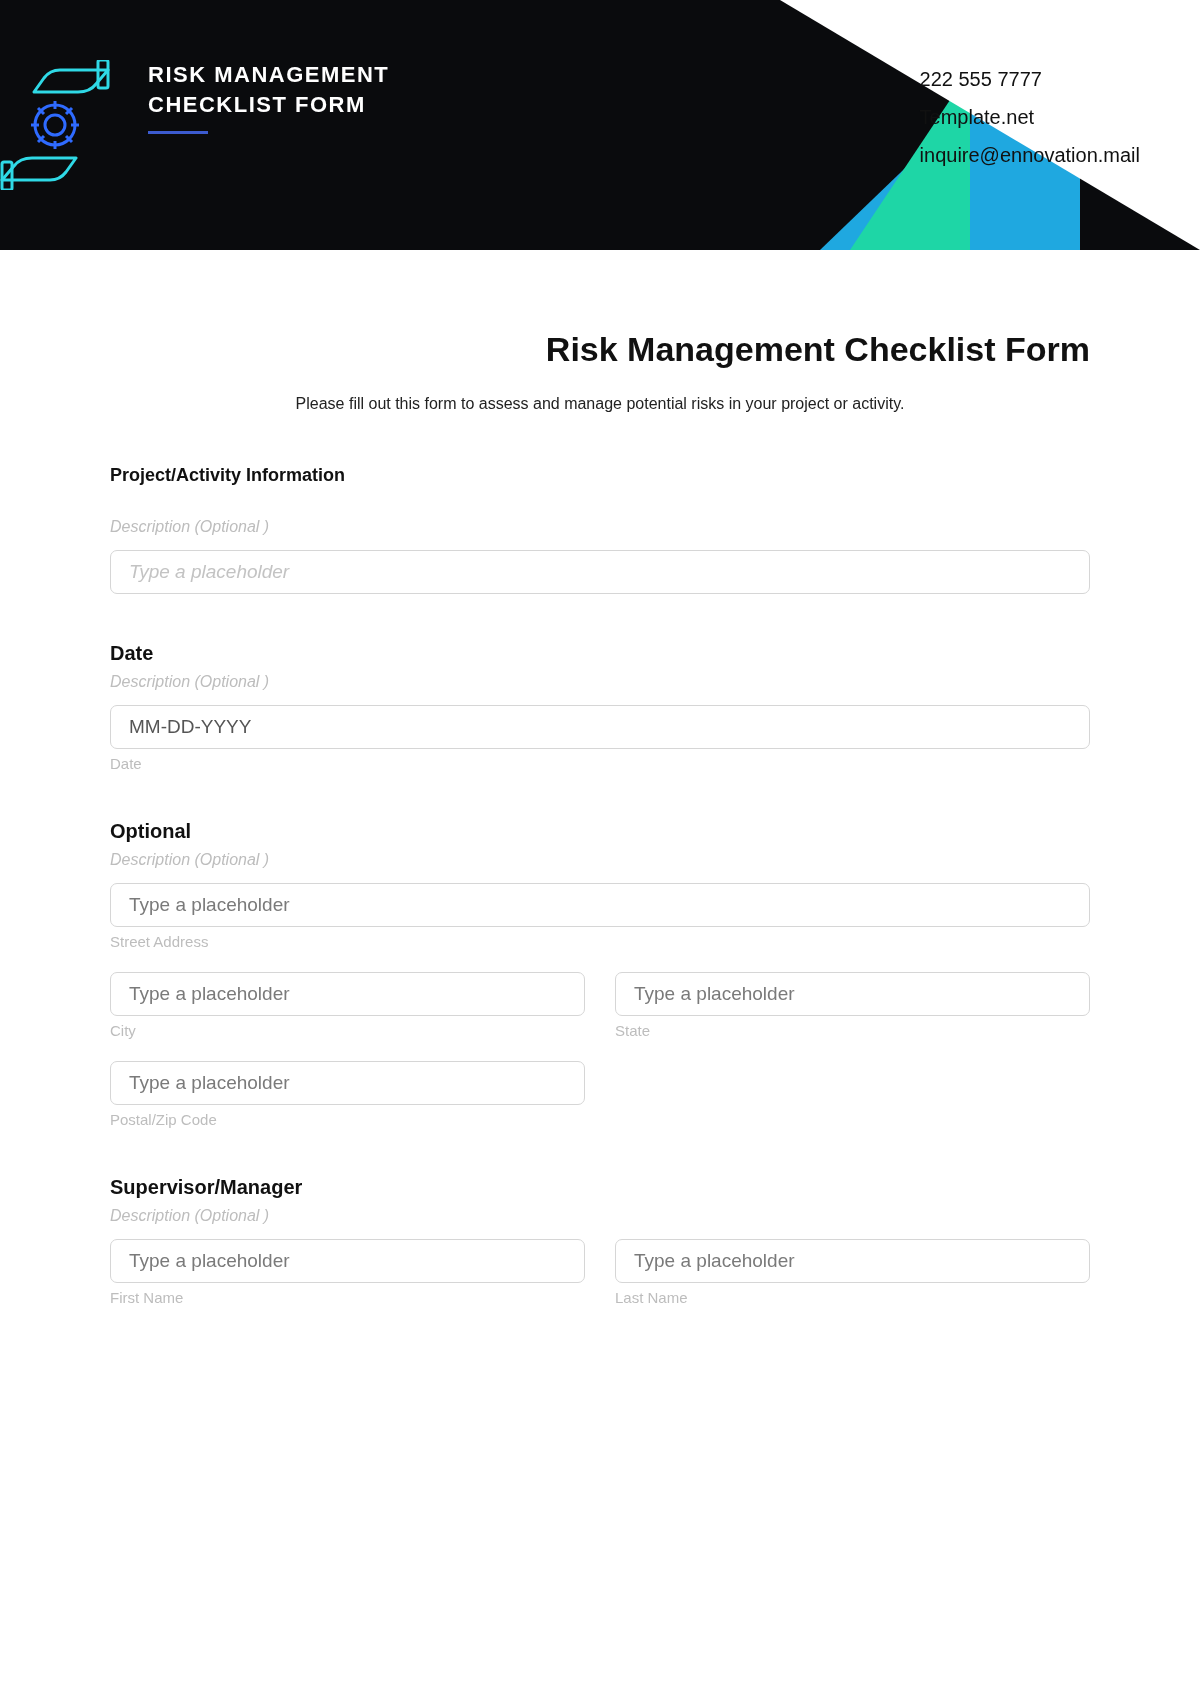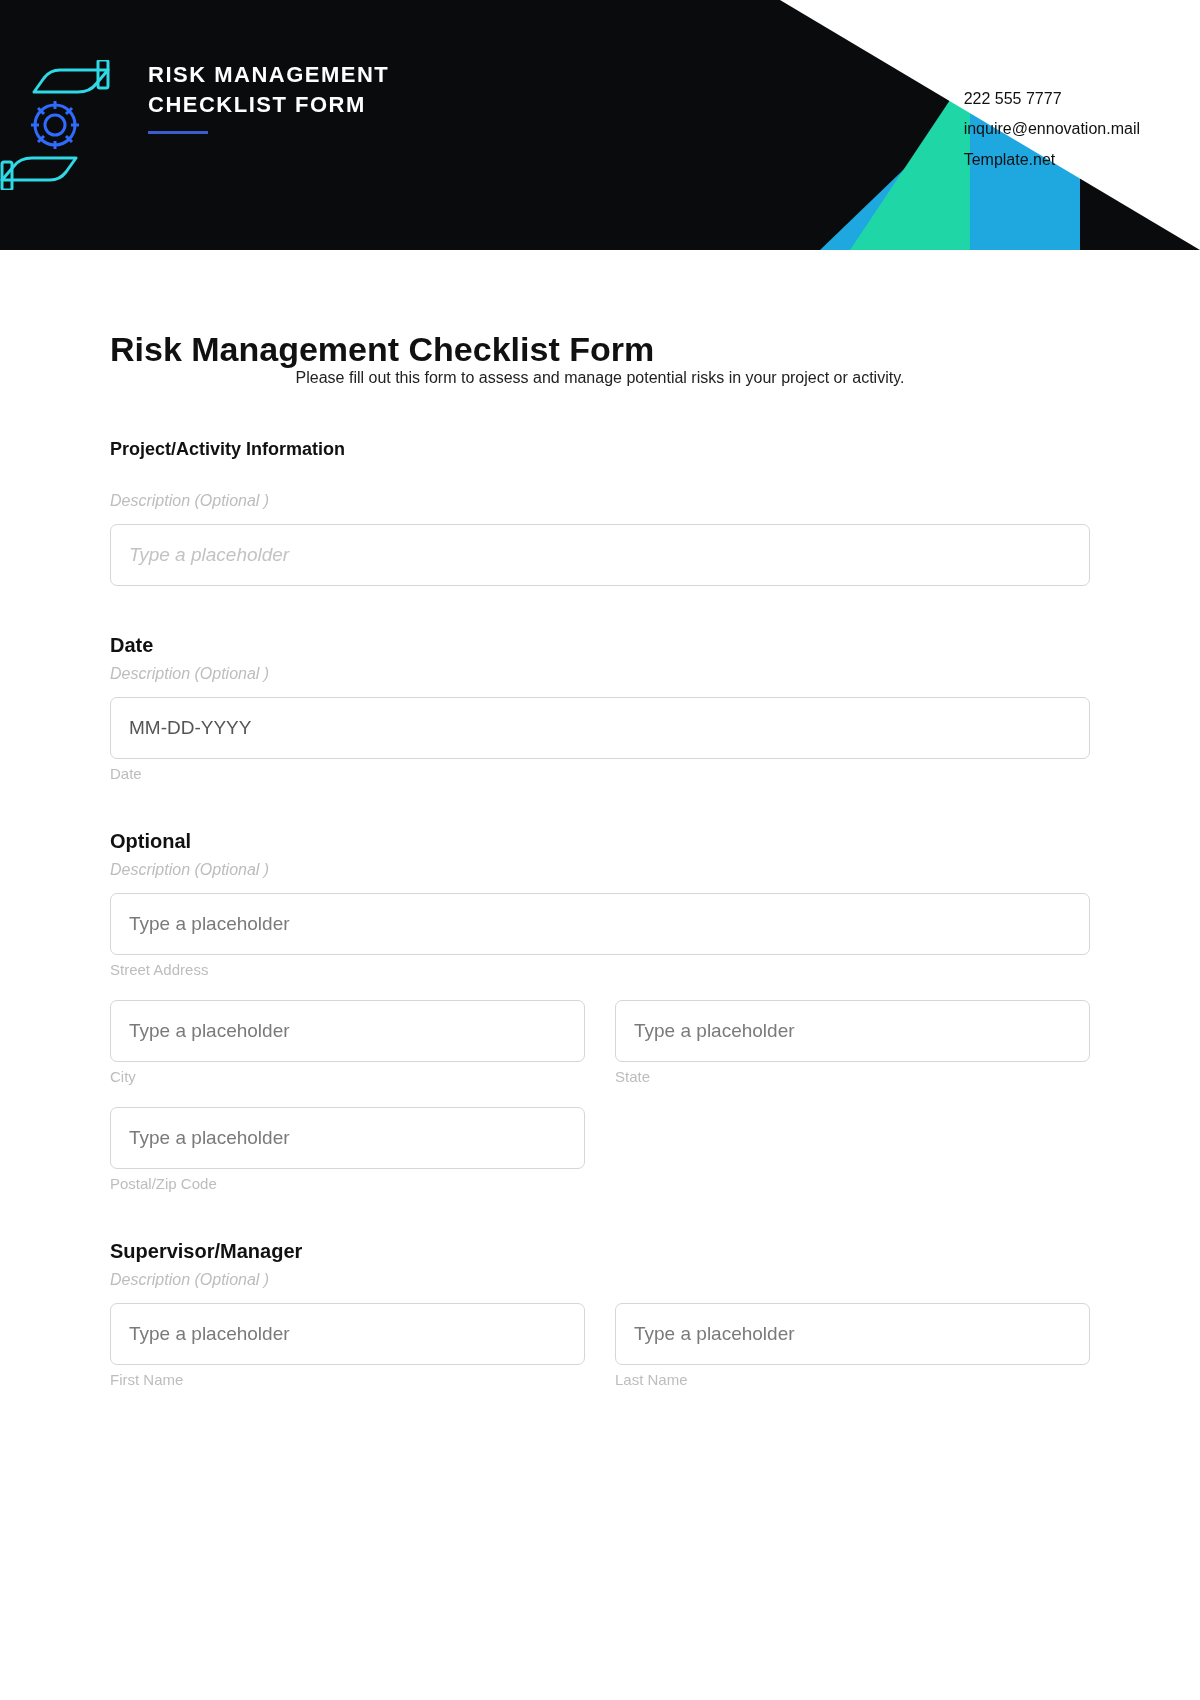--- a/index.html
+++ b/index.html
@@ -68,33 +68,33 @@
     background: #3c5bcf;
     margin-top: 12px;
   }
 
   .contact {
     position: absolute;
     top: 60px;
     right: 60px;
     z-index: 3;
     color: #111;
-    font-size: 16px;
+    font-size: 20px;
     line-height: 1.9;
-    margin-top: 24px;
   }
 
   
   .page {
     padding: 80px 110px 0 110px;
   }
   h1.main {
-    text-align: left;
+    text-align: right;
     font-size: 34px;
     font-weight: 800;
+    margin-bottom: 26px;
   }
   p.intro {
     text-align: center;
     font-size: 16px;
     color: #222;
     margin-bottom: 52px;
   }
   h2.sect {
     font-size: 18px;
     font-weight: 800;
@@ -113,21 +113,21 @@
     font-size: 16px;
     margin-bottom: 14px;
   }
   .sub-label {
     color: #bdbdbd;
     font-size: 15px;
     margin-top: 6px;
   }
   .input {
     width: 100%;
-    height: 62px;
+    height: 44px;
     border: 1px solid #d6d6d6;
     border-radius: 7px;
     padding: 0 18px;
     font-size: 19px;
     font-family: inherit;
     color: #333;
   }
   .input::placeholder { color: #c3c3c3; font-style: italic; }
   .input.noital::placeholder { font-style: normal; color:#7a7a7a; }
   .input.noital2::placeholder { font-style: normal; color:#555; }
@@ -180,22 +180,22 @@
     </svg>
     <div class="title-block">
       <div>RISK MANAGEMENT</div>
       <div>CHECKLIST FORM</div>
       <div class="underline"></div>
     </div>
   </div>
 
   <div class="contact">
     <div>222 555 7777</div>
+    <div>Template.net</div>
     <div>inquire@ennovation.mail</div>
-    <div>Template.net</div>
   </div>
 </div>
 
 <div class="page">
 
   <h1 class="main">Risk Management Checklist Form</h1>
   <p class="intro">Please fill out this form to assess and manage potential risks in your project or activity.</p>
 
   <h2 class="sect">Project/Activity Information</h2>
 

